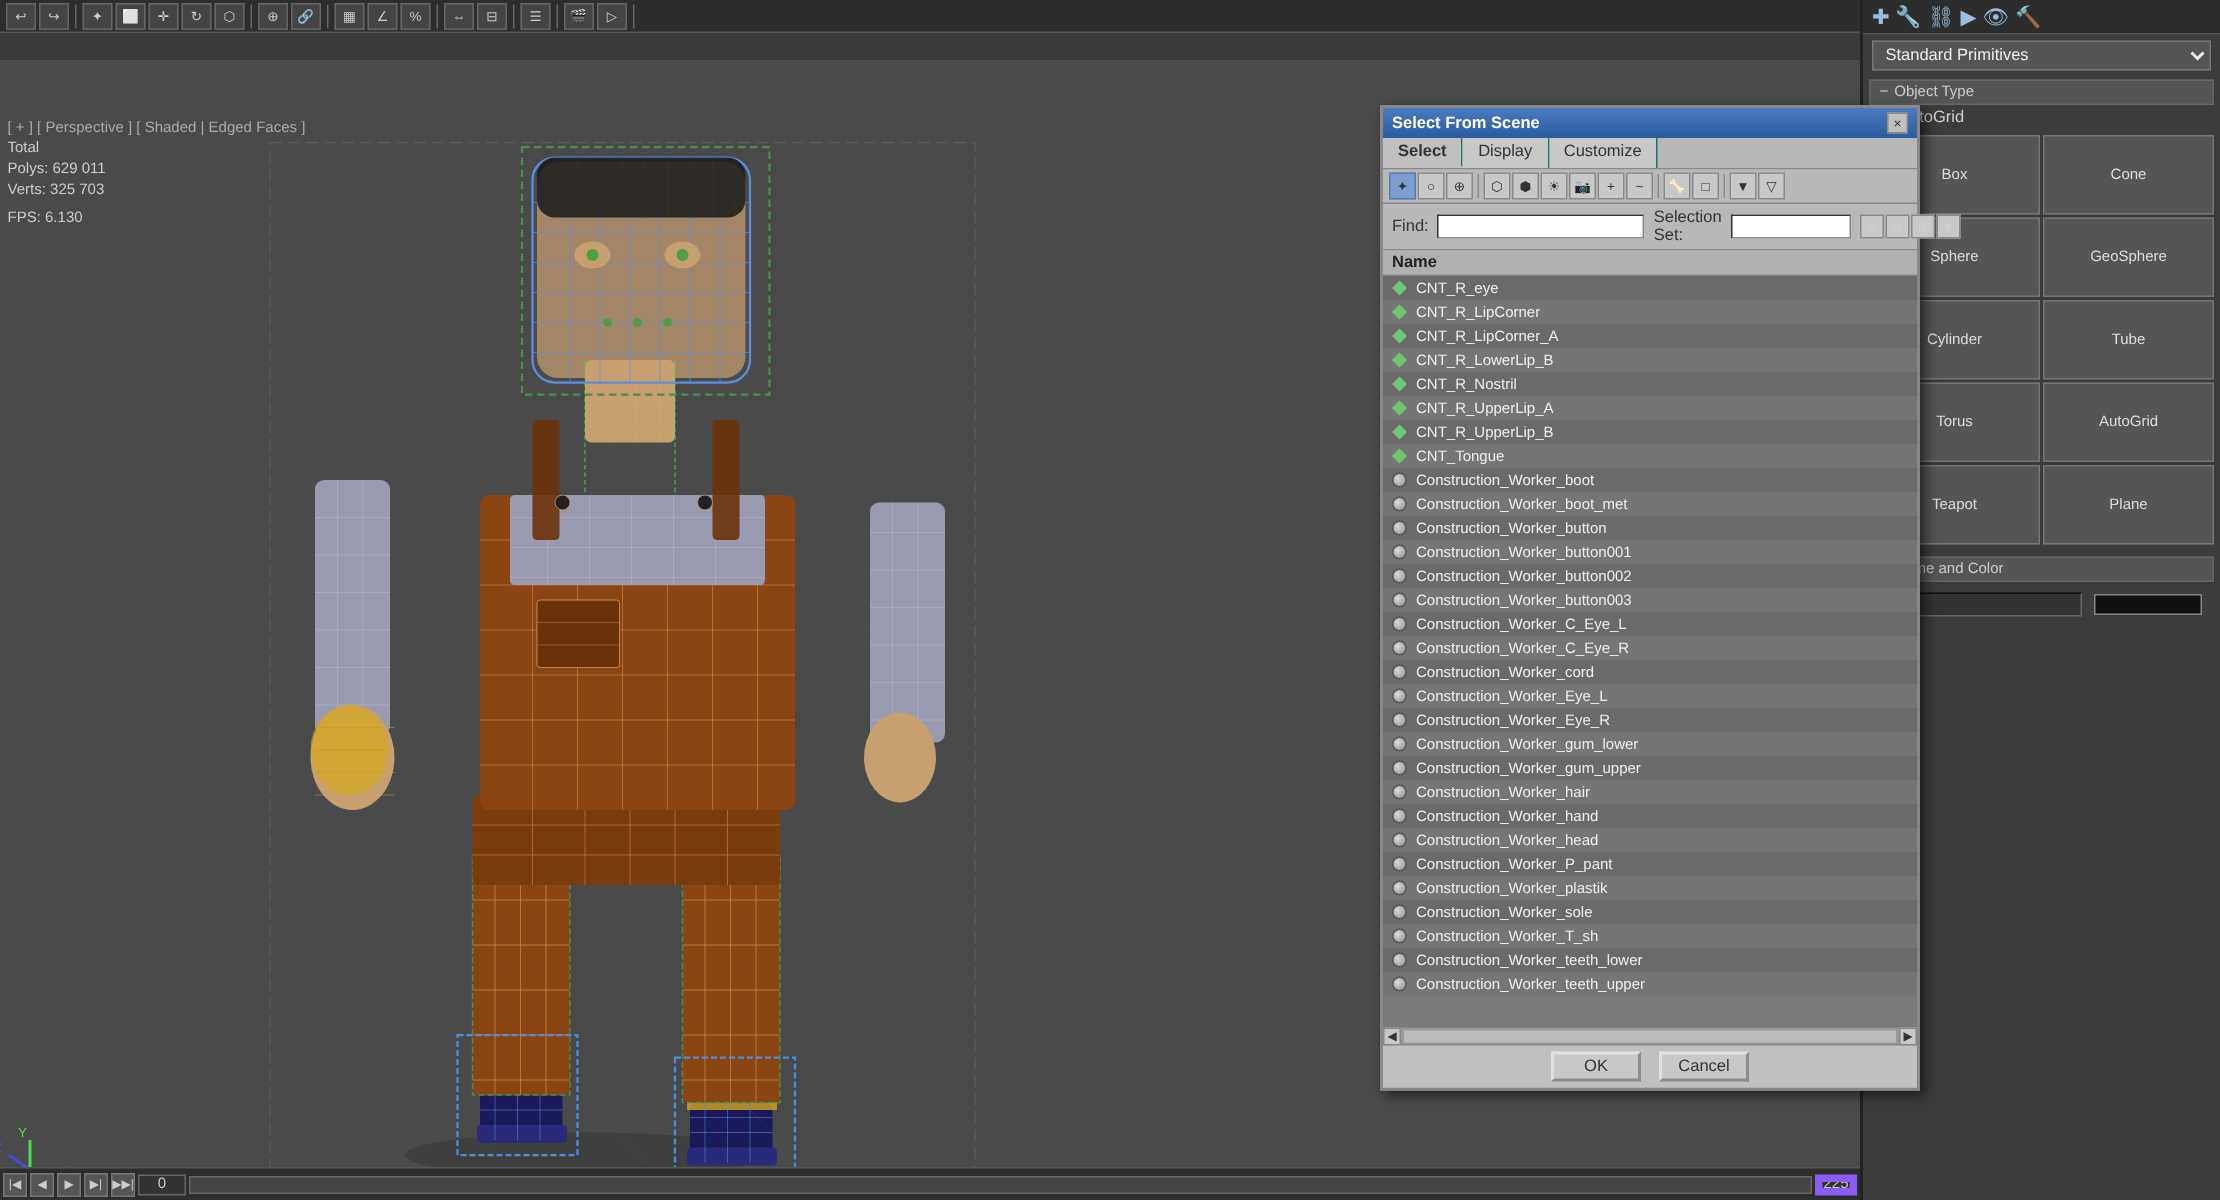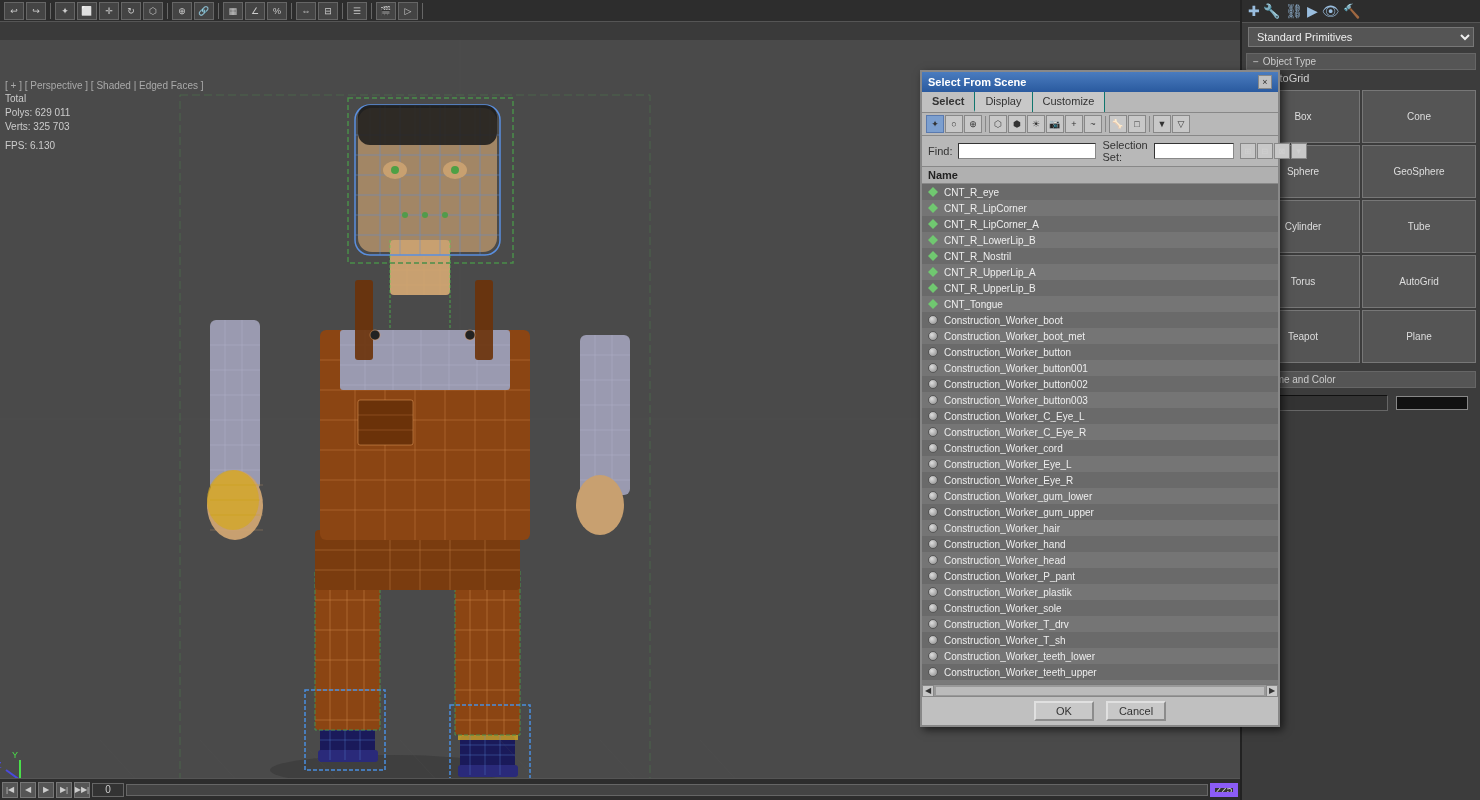--- a/index.html
+++ b/index.html
@@ -951,26 +951,20 @@
       <div class="list-item">
         <div class="list-icon">
           <div class="icon-sphere"></div>
         </div>
         <span class="list-item-name">Construction_Worker_sole</span>
       </div>
       <div class="list-item">
         <div class="list-icon">
           <div class="icon-sphere"></div>
         </div>
-        <span class="list-item-name">Construction_Worker_T_drv</span>
-      </div>
-      <div class="list-item">
-        <div class="list-icon">
-          <div class="icon-sphere"></div>
-        </div>
         <span class="list-item-name">Construction_Worker_T_sh</span>
       </div>
       <div class="list-item">
         <div class="list-icon">
           <div class="icon-sphere"></div>
         </div>
         <span class="list-item-name">Construction_Worker_teeth_lower</span>
       </div>
       <div class="list-item">
         <div class="list-icon">

